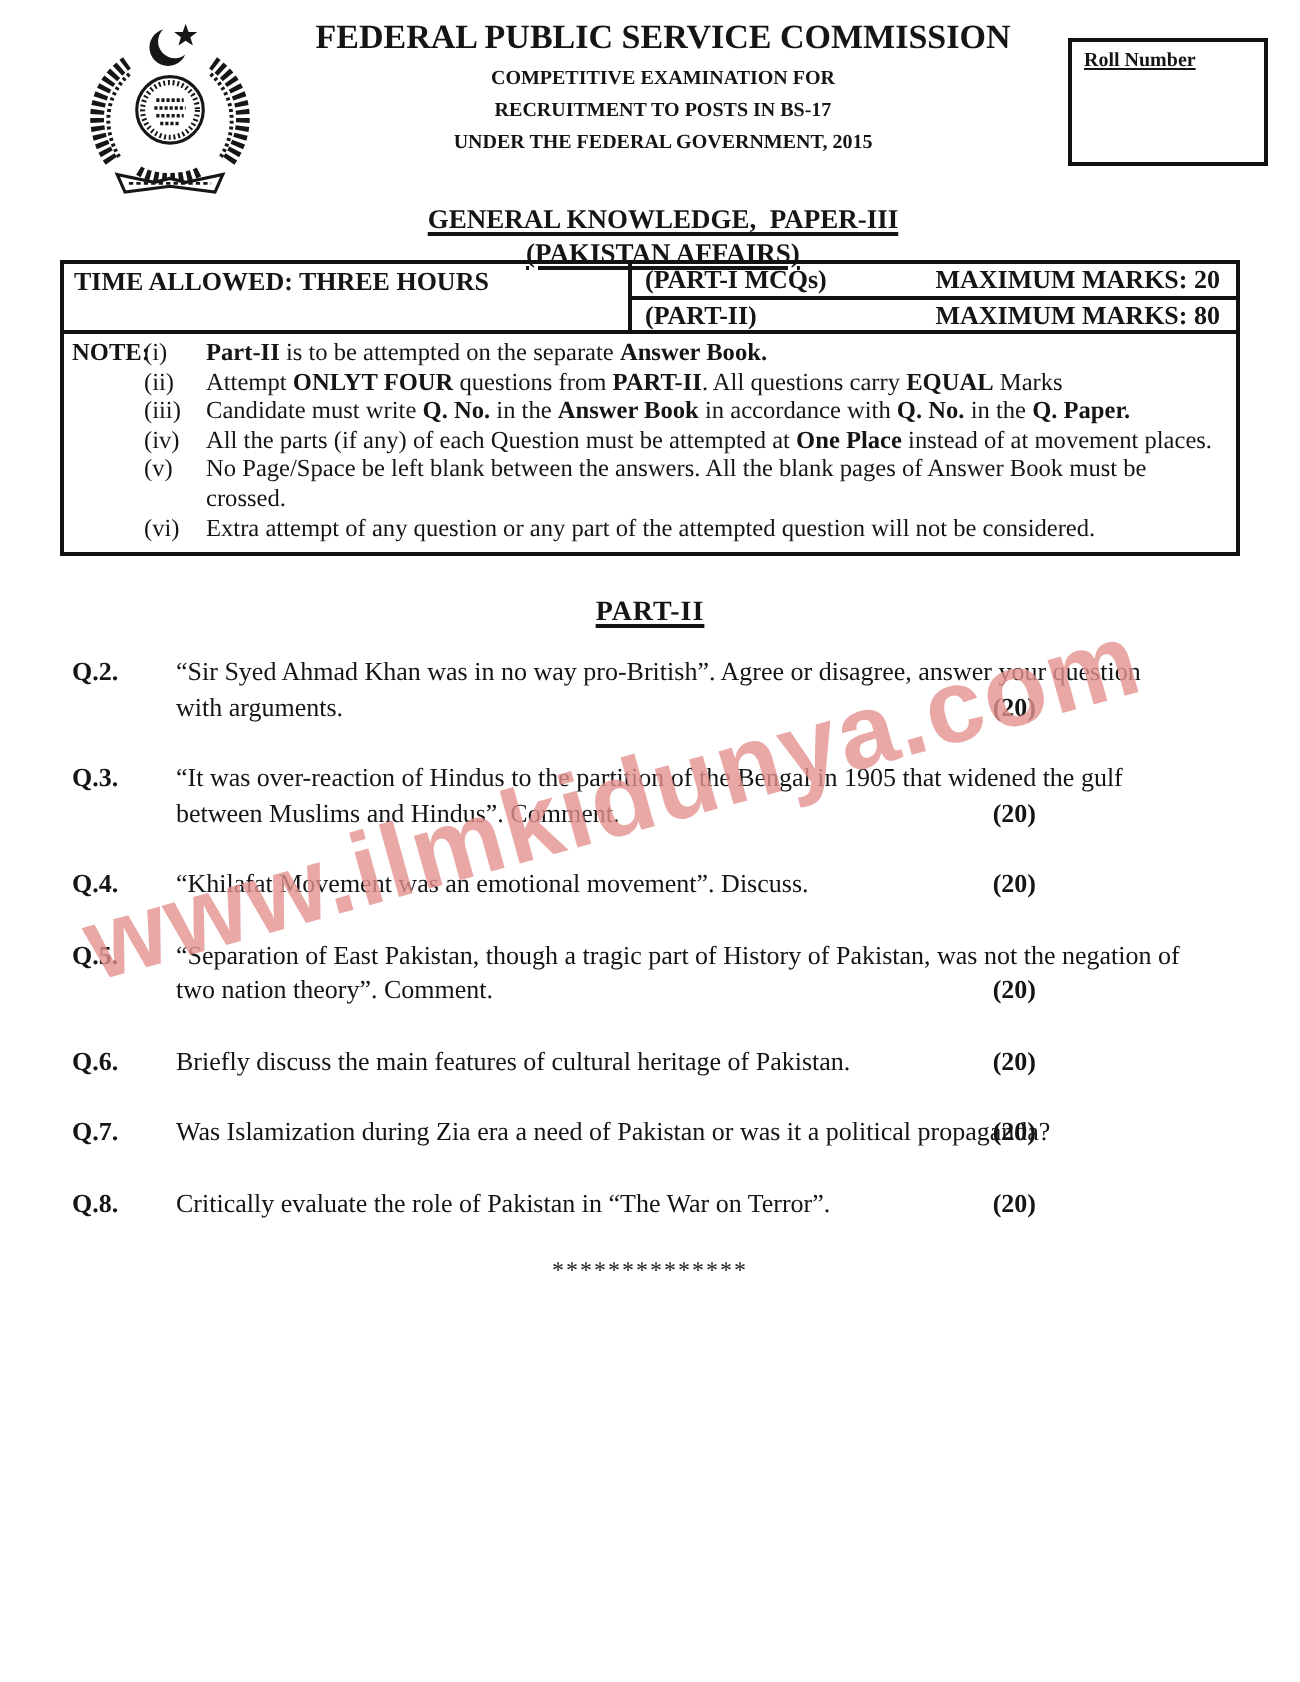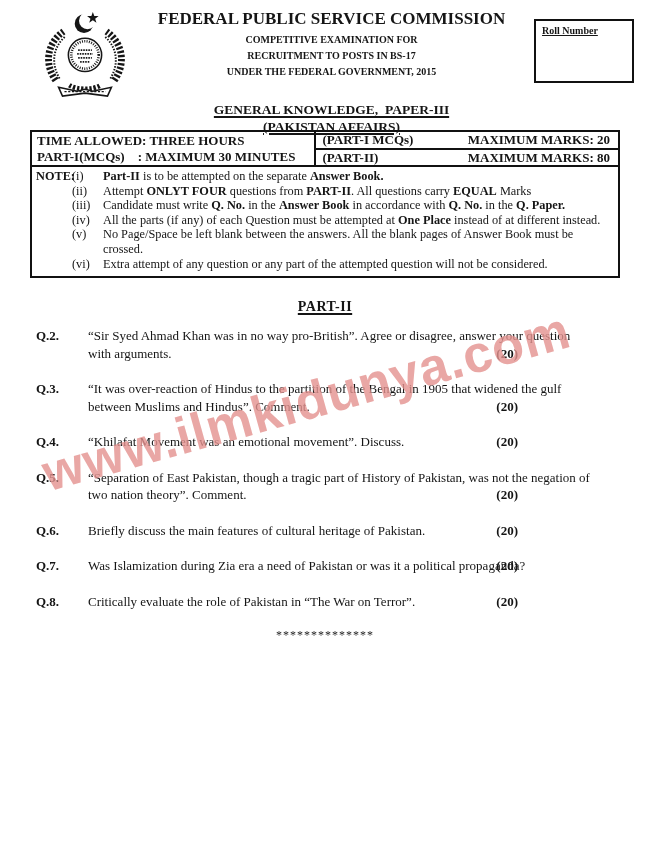--- a/index.html
+++ b/index.html
@@ -142,21 +142,20 @@
     </div>
 
     <div class="roll-box">
       <span>Roll Number</span>
     </div>
   </div>
 
   <div class="info-table">
     <div class="it-left">
       <div class="pre">TIME ALLOWED: THREE HOURS</div>
-      <div class="pre">PART-I(MCQs)    : MAXIMUM 30 MINUTES</div>
     </div>
     <div class="it-right">
 
         <div class="it-row">
           <span>(PART-I MCQs)</span>
           <span>MAXIMUM MARKS: 20</span>
         </div>
 
         <div class="it-row">
           <span>(PART-II)</span>
@@ -181,21 +180,21 @@
 
       <div class="note-row">
         <span class="note-prefix"></span>
         <span class="note-num">(iii)</span>
         <span class="note-text"><span>Candidate must write </span><b>Q. No.</b><span> in the </span><b>Answer Book</b><span> in accordance with </span><b>Q. No.</b><span> in the </span><b>Q. Paper.</b></span>
       </div>
 
       <div class="note-row">
         <span class="note-prefix"></span>
         <span class="note-num">(iv)</span>
-        <span class="note-text"><span>All the parts (if any) of each Question must be attempted at </span><b>One Place</b><span> instead of at different instead.</span></span>
+        <span class="note-text"><span>All the parts (if any) of each Question must be attempted at </span><b>One Place</b><span> instead of at movement places.</span></span>
       </div>
 
       <div class="note-row">
         <span class="note-prefix"></span>
         <span class="note-num">(v)</span>
         <span class="note-text"><span>No Page/Space be left blank between the answers. All the blank pages of Answer Book must be crossed.</span></span>
       </div>
 
       <div class="note-row">
         <span class="note-prefix"></span>

